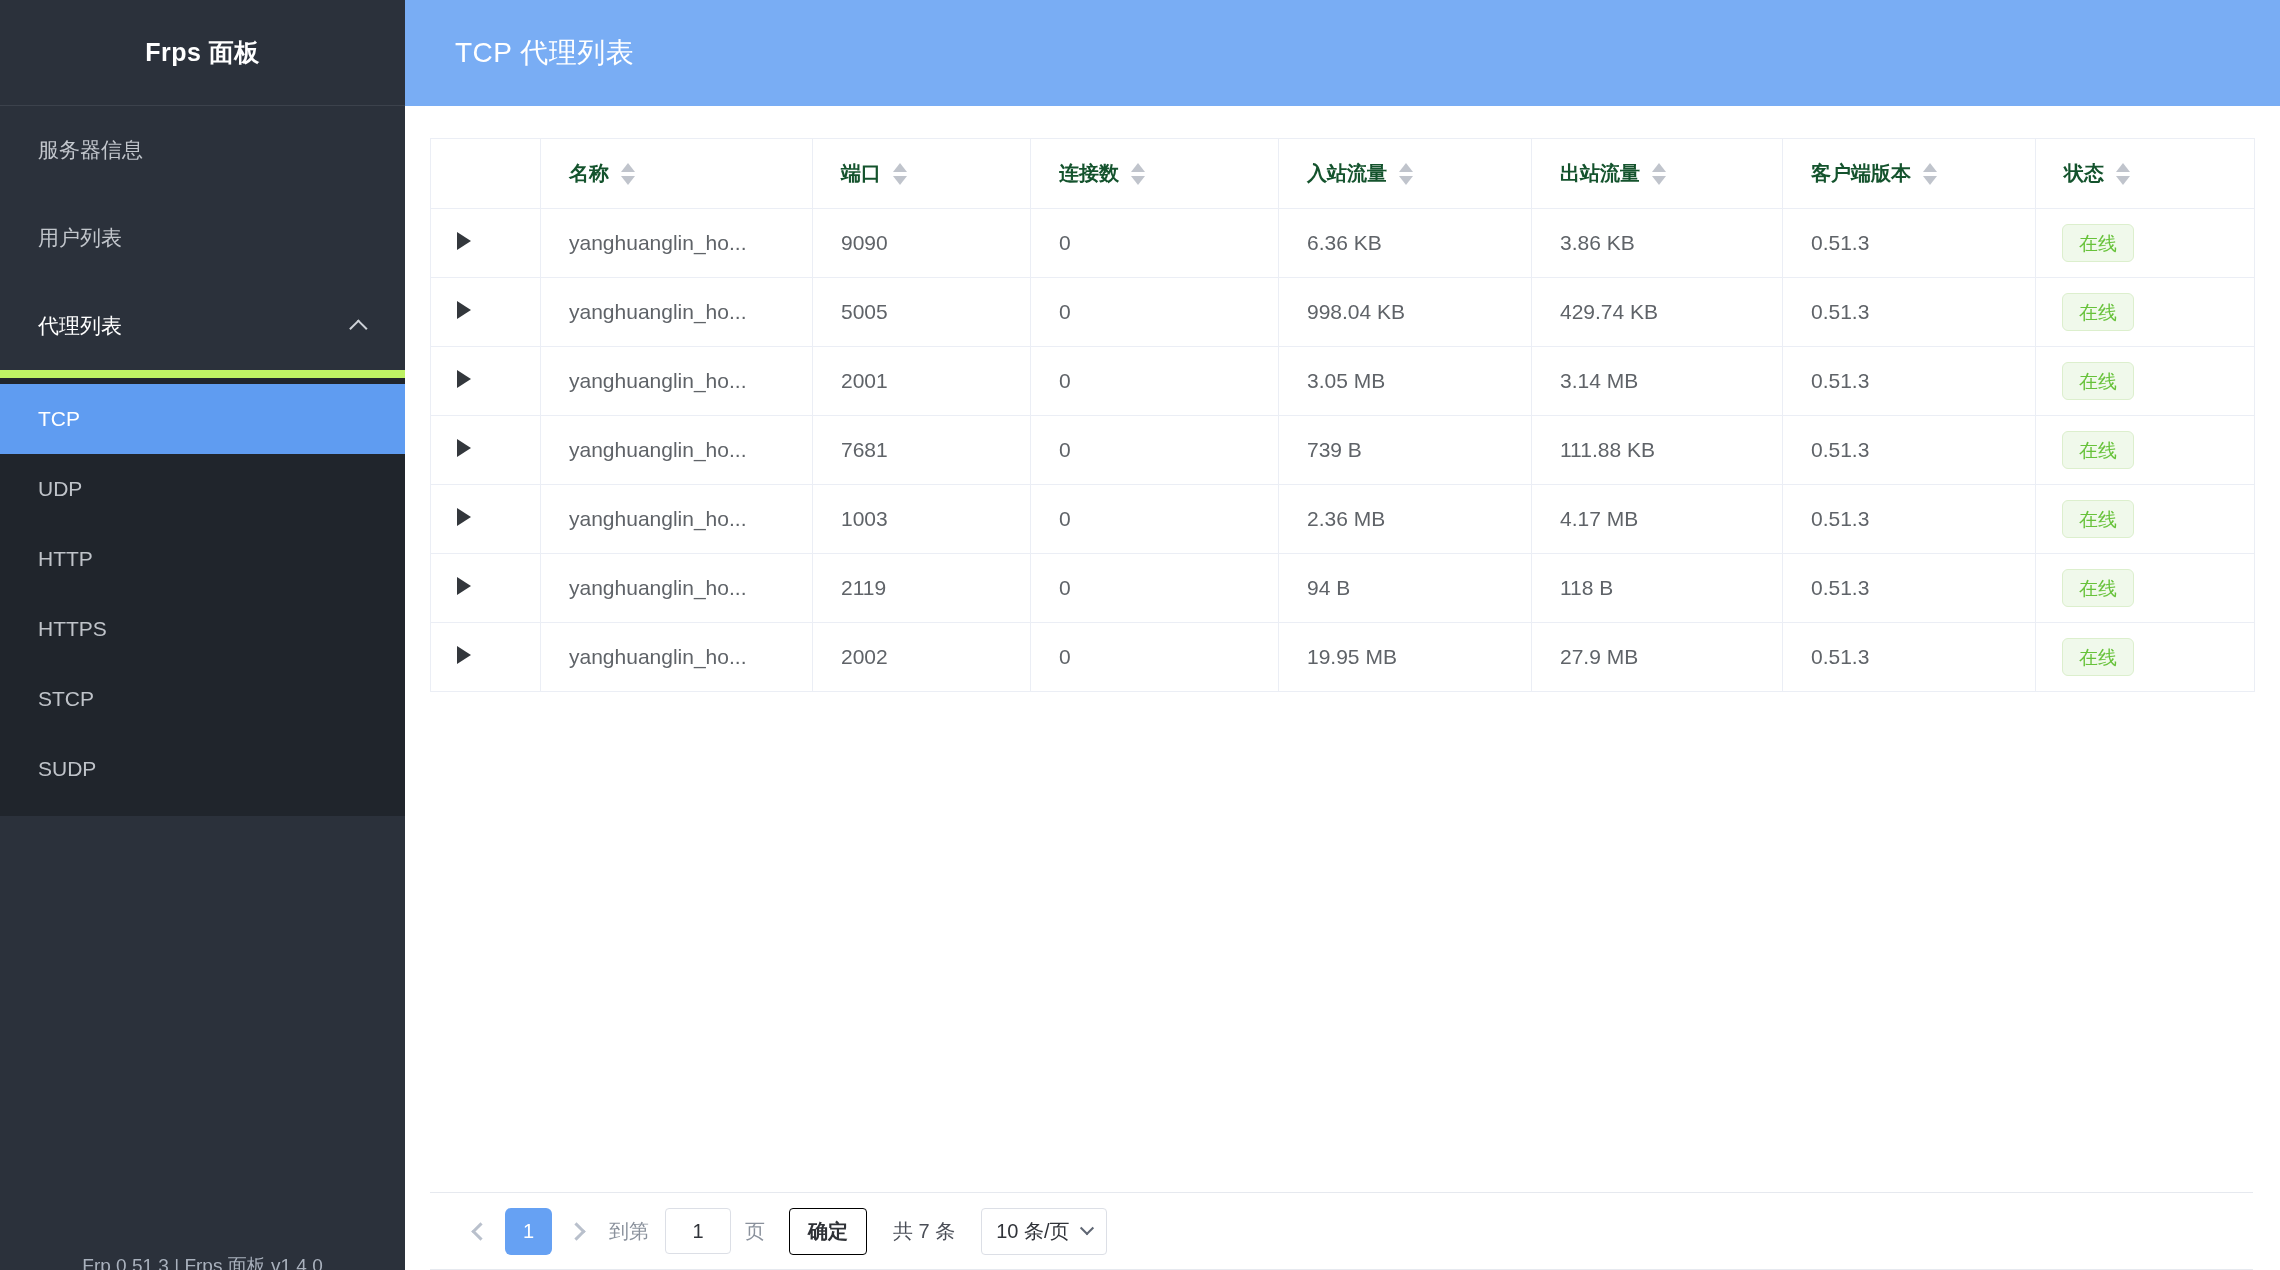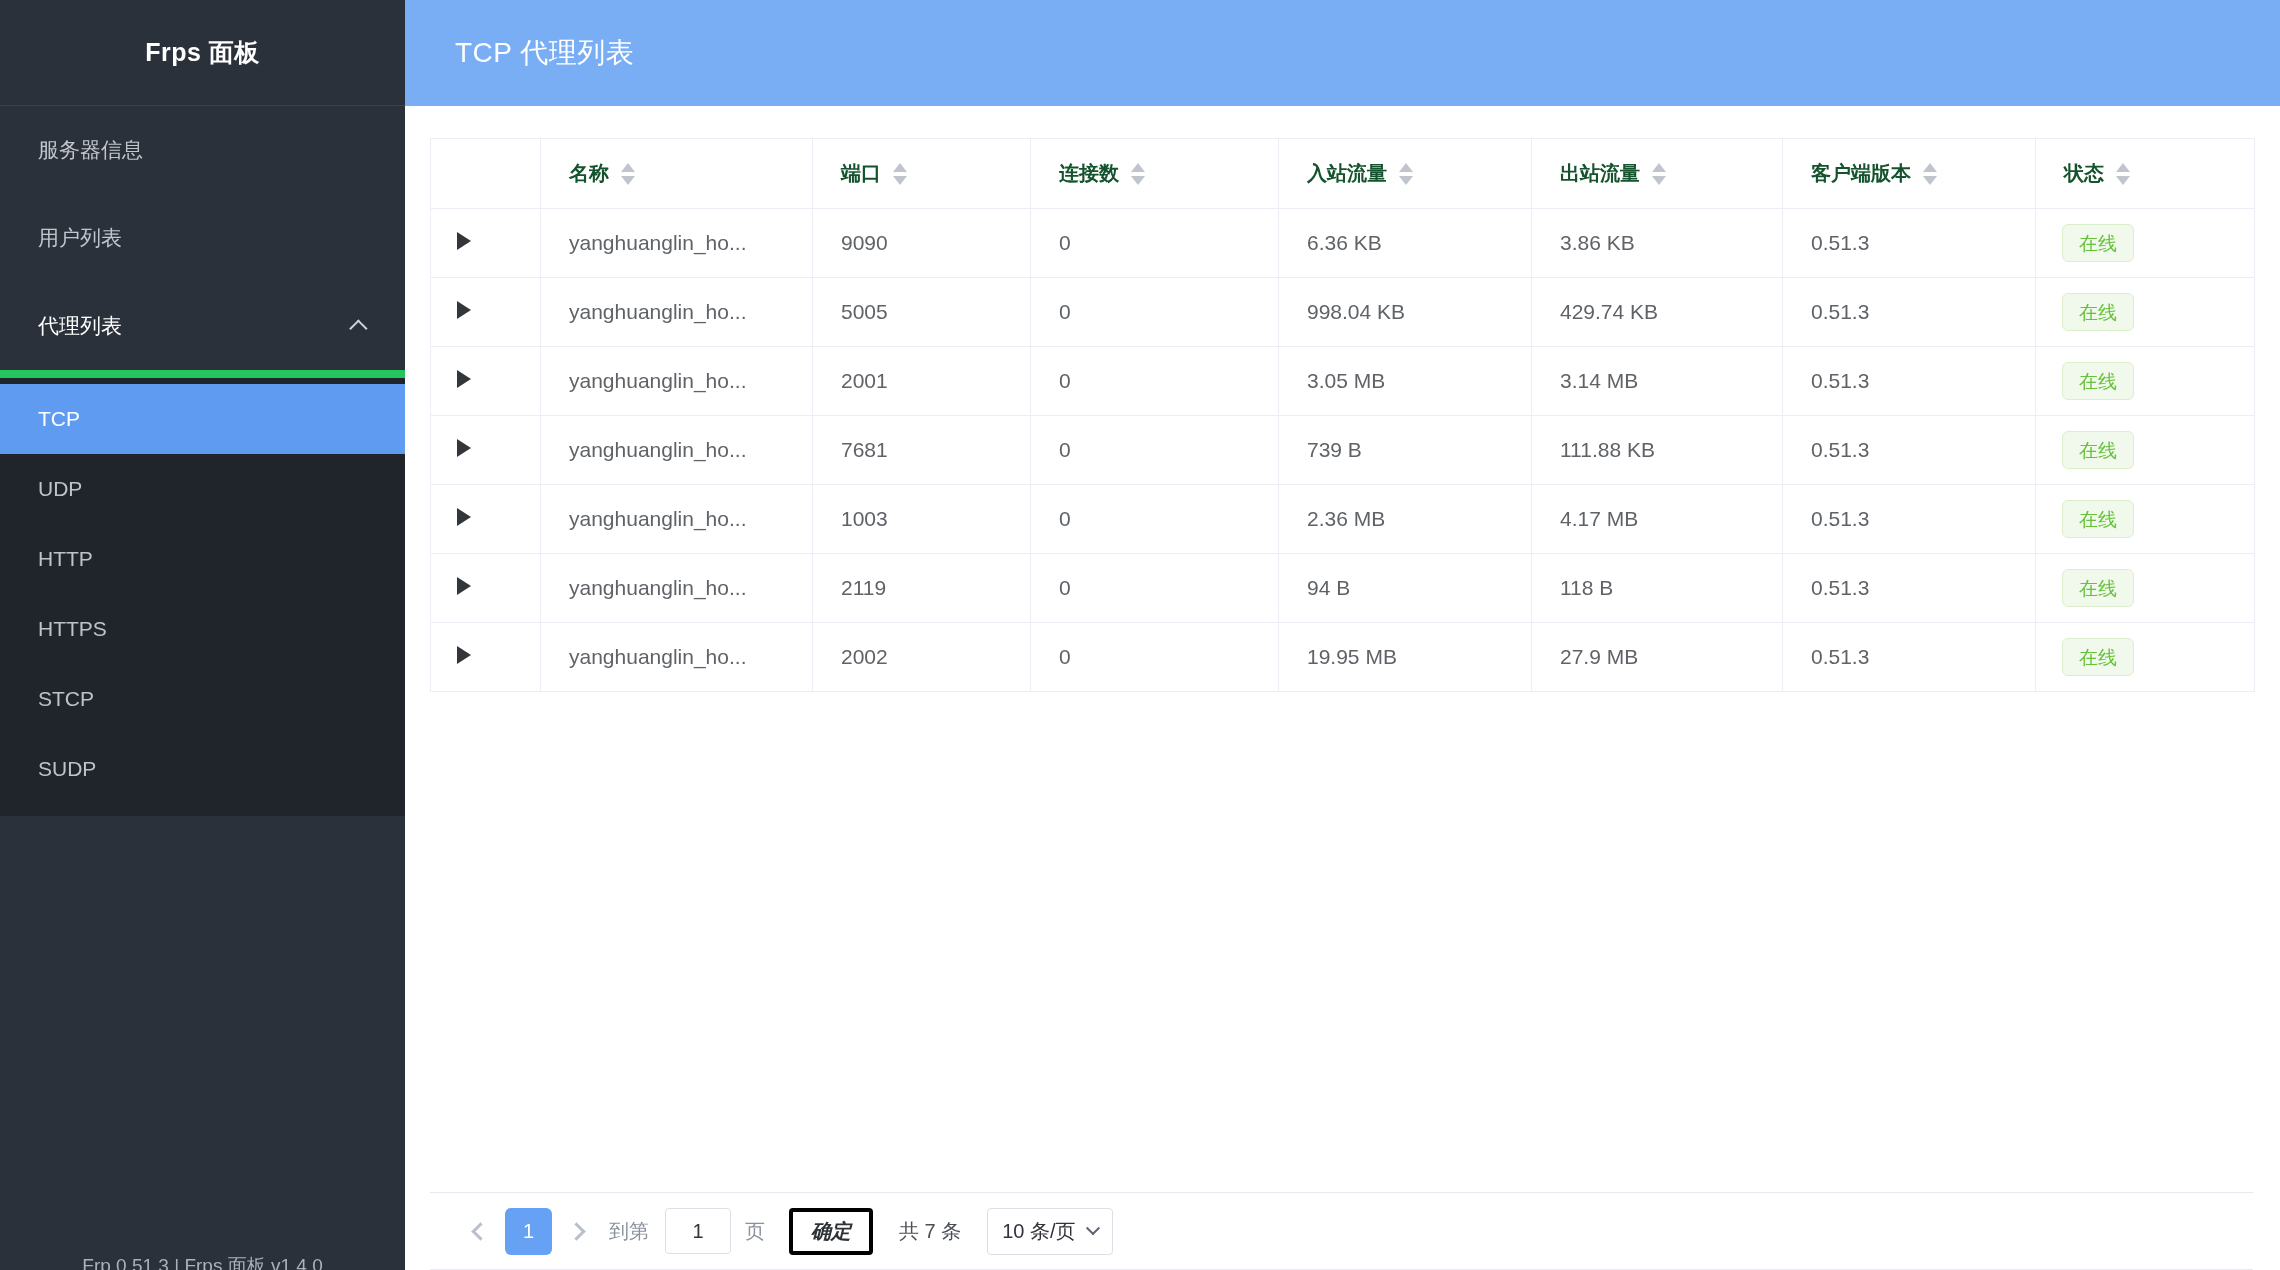--- a/index.html
+++ b/index.html
@@ -12,21 +12,21 @@
              position:relative; color:#c2c6cc; }
   .sidebar-title { height:106px; display:flex; align-items:center; justify-content:center;
                    color:#ffffff; font-size:25px; font-weight:600; letter-spacing:.5px;
                    border-bottom:1px solid #3c424c; }
   .menu-item { height:88px; display:flex; align-items:center; padding:0 38px;
                font-size:21px; color:#c2c6cc; cursor:pointer; justify-content:space-between; }
   .menu-item.parent-active { color:#ffffff; }
   .chev { width:13px; height:13px; border-top:2px solid #cfd3d9; border-left:2px solid #cfd3d9;
           display:inline-block; }
   .chev.up { transform:rotate(45deg) translateY(3px); }
-  .submenu { background:#20252c; border-top:8px solid #22c55e; padding:6px 0 12px 0; }
+  .submenu { background:#20252c; border-top:8px solid #bef264; padding:6px 0 12px 0; }
   .submenu-item { height:70px; display:flex; align-items:center; padding:0 38px;
                   font-size:21px; color:#bfc3c9; cursor:pointer; }
   .submenu-item.active { background:#5f9cf1; color:#ffffff; }
   .sidebar-footer { position:absolute; left:0; right:0; bottom:-7px; text-align:center;
                     font-size:19px; color:#a9b1bd; line-height:23px; white-space:nowrap; }
 
   
   .content { flex:1; display:flex; flex-direction:column; background:#fff; min-width:0; }
   .topbar { height:106px; background:#79adf4; display:flex; align-items:center;
             padding-left:50px; flex:0 0 106px; }
@@ -60,23 +60,23 @@
              display:inline-block; cursor:pointer; }
   .pg-chev.left  { transform:rotate(-45deg); }
   .pg-chev.right { transform:rotate(135deg); }
   .pg-current { width:47px; height:47px; background:#66a1f3; border-radius:6px; color:#fff;
                 font-size:20px; display:flex; align-items:center; justify-content:center;
                 margin:0 18px; cursor:pointer; }
   .pg-text-muted { color:#8a919c; font-size:20px; }
   .pg-input { width:66px; height:46px; border:1px solid #dcdfe6; border-radius:4px; text-align:center;
               font-size:20px; color:#303339; margin:0 14px 0 16px; background:#fff;
               font-family:"Liberation Sans","DejaVu Sans",sans-serif; }
-  .pg-btn { height:47px; padding:0 18px; border:4px solid #000000; border-radius:4px; background:#fff;
+  .pg-btn { height:47px; padding:0 18px; border:1px solid #000000; border-radius:4px; background:#fff;
             font-size:20px; color:#2f3237; font-weight:600; margin:0 26px 0 24px; cursor:pointer;
-            font-family:"Liberation Sans","DejaVu Sans",sans-serif;font-style:italic; }
+            font-family:"Liberation Sans","DejaVu Sans",sans-serif; }
   .pg-total { color:#4a4e57; font-size:20px; margin-right:26px; }
   .pg-select { height:47px; min-width:120px; border:1px solid #dcdfe6; border-radius:4px; background:#fff;
                display:flex; align-items:center; justify-content:space-between; padding:4px 14px;
                font-size:20px; color:#303339; cursor:pointer; }
   .sel-chev { width:10px; height:10px; border-top:2px solid #5f6673; border-left:2px solid #5f6673;
               transform:rotate(225deg) translate(2px,2px); margin-left:12px; }
   .margin-right-gap { margin-right:26px; }
 </style>
 </head>
 <body>

